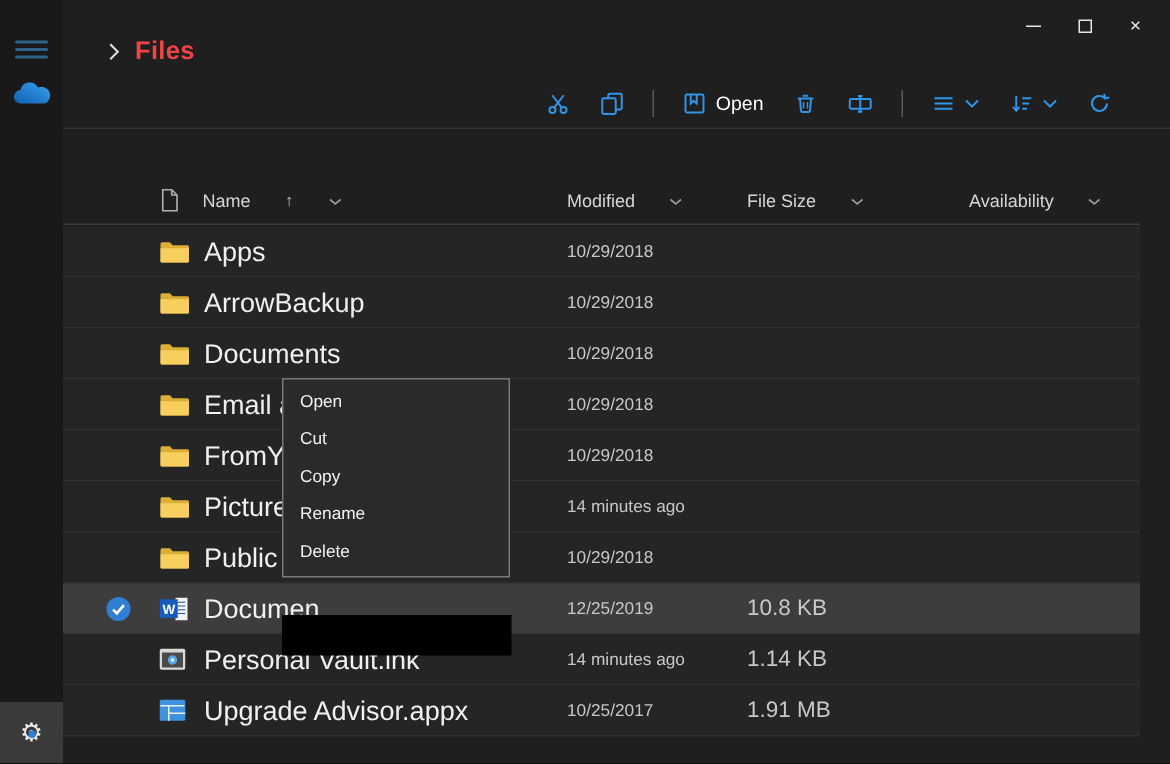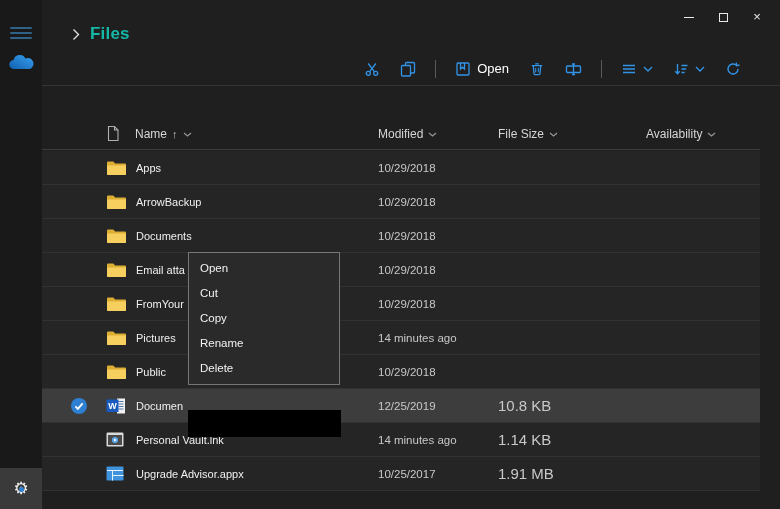--- a/index.html
+++ b/index.html
@@ -17,50 +17,50 @@
   .sidebar{position:absolute;left:0;top:0;width:42px;height:509px;background:var(--sidebar-bg);}
   .hamburger{position:absolute;left:10px;top:24px;width:22px;height:16px;background:none;border:none;cursor:pointer;}
   .hamburger span{display:block;height:2px;margin:3px 0;background:#2e6287;border-radius:1px;}
   .cloud-btn{position:absolute;left:8px;top:54px;width:26px;height:20px;background:none;border:none;}
   .gear-btn{position:absolute;left:0;bottom:0;width:42px;height:41px;background:#3a3a3a;border:none;color:#ececec;font-size:17px;line-height:41px;text-align:center;cursor:pointer;position:absolute;}
   .gear-btn .dot{position:absolute;left:50%;top:50%;width:5px;height:5px;margin:-2px 0 0 -2.5px;border-radius:50%;background:var(--check-blue);}
 
   
   .titlebar{position:absolute;left:42px;top:0;right:0;height:52px;}
   .breadcrumb{position:absolute;left:30px;top:24px;display:flex;align-items:center;gap:10px;}
-  .page-title{font-size:17px;font-weight:700;color:#14b8a6;letter-spacing:.2px;}
+  .page-title{font-size:17px;font-weight:700;color:#ef4444;letter-spacing:.2px;}
   .win-controls{position:absolute;right:6px;top:4px;display:flex;}
   .win-btn{width:34px;height:26px;background:none;border:none;color:#e8e8e8;font-size:13px;line-height:26px;text-align:center;cursor:pointer;}
   .win-btn .bar{display:inline-block;width:10px;height:1px;background:#e8e8e8;vertical-align:middle;}
   .win-btn .sq{display:inline-block;width:9px;height:9px;border:1px solid #e8e8e8;vertical-align:middle;}
 
   
   .toolbar{position:absolute;left:42px;right:0;top:52px;height:34px;display:flex;justify-content:flex-end;align-items:center;gap:6px;padding-right:32px;border-bottom:1px solid #343434;}
   .tool-btn{display:flex;align-items:center;gap:6px;background:none;border:none;padding:4px 7px;cursor:pointer;color:#fff;font-size:13px;}
   .tool-divider{width:1px;height:18px;background:#5a5a5a;margin:0 6px;}
   .tb-icon{display:block;}
   .open-label{font-size:13px;color:#fff;}
 
   
   .cols{position:absolute;left:42px;top:120px;width:718px;height:30px;font-size:12px;color:#d6d6d6;border-bottom:1px solid #3e3e3e;}
-  .cols .col{position:absolute;top:7px;display:flex;align-items:center;gap:5px;cursor:pointer;background:none;border:none;color:#d6d6d6;font-size:12px;}
+  .cols .col{position:absolute;top:7px;display:flex;align-items:center;gap:23px;cursor:pointer;background:none;border:none;color:#d6d6d6;font-size:12px;}
   .col-fileicon{left:64px;top:5px;position:absolute;}
   .col-name{left:93px;}
   .col-mod{left:336px;}
   .col-size{left:456px;}
   .col-avail{left:604px;}
   .sort-arrow{font-size:11px;color:#bdbdbd;}
 
   
   .list{position:absolute;left:42px;top:151px;width:718px;}
   .row{position:relative;height:34px;background:var(--row-bg);border-bottom:1px solid var(--row-sep);cursor:pointer;}
   .row.selected{background:var(--selected-row);}
   .check{position:absolute;left:28px;top:8px;}
   .file-icon{position:absolute;left:64px;top:9px;}
-  .cell-name{position:absolute;left:94px;top:0;line-height:34px;font-size:11px;color:#f0f0f0;white-space:nowrap;}
+  .cell-name{position:absolute;left:94px;top:0;line-height:34px;font-size:18px;color:#f0f0f0;white-space:nowrap;}
   .cell-mod{position:absolute;left:336px;top:0;line-height:34px;font-size:11.5px;color:var(--text-dim);white-space:nowrap;}
   .cell-size{position:absolute;left:456px;top:0;line-height:34px;font-size:15px;color:var(--text-dim);}
   .cell-avail{position:absolute;left:580px;top:0;line-height:34px;font-size:11.5px;color:var(--text-dim);}
 
   
   .context-menu{position:absolute;left:188px;top:252px;width:152px;background:var(--menu-bg);border:1px solid var(--menu-border);z-index:20;}
   .context-menu ul{list-style:none;padding:3px 0;}
   .menu-item{height:25px;line-height:25px;padding-left:11px;font-size:11.5px;color:#f2f2f2;white-space:nowrap;cursor:pointer;}
   .black-block{position:absolute;left:188px;top:410px;width:153px;height:27px;background:#000;z-index:21;}
 </style>

